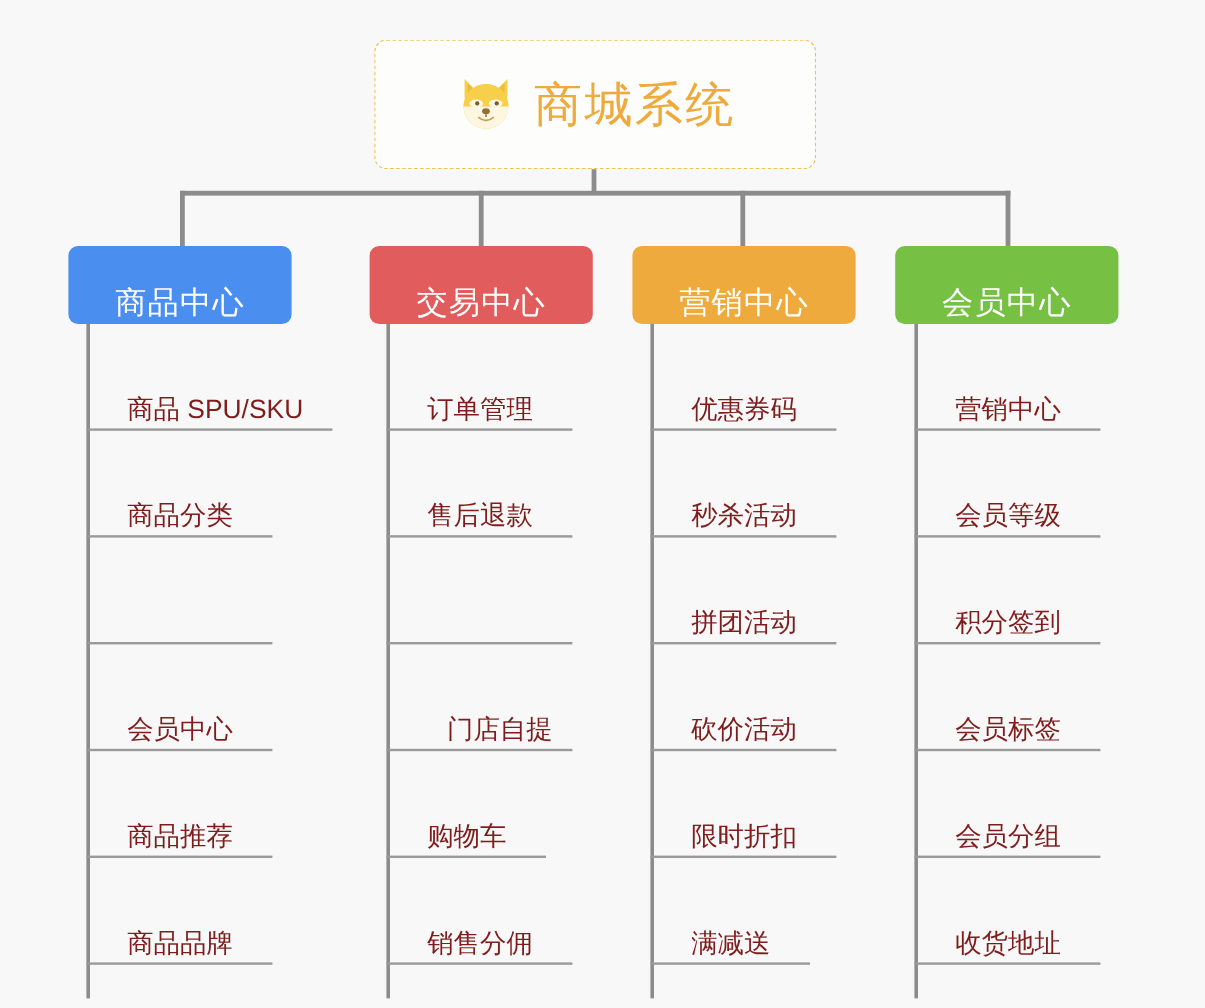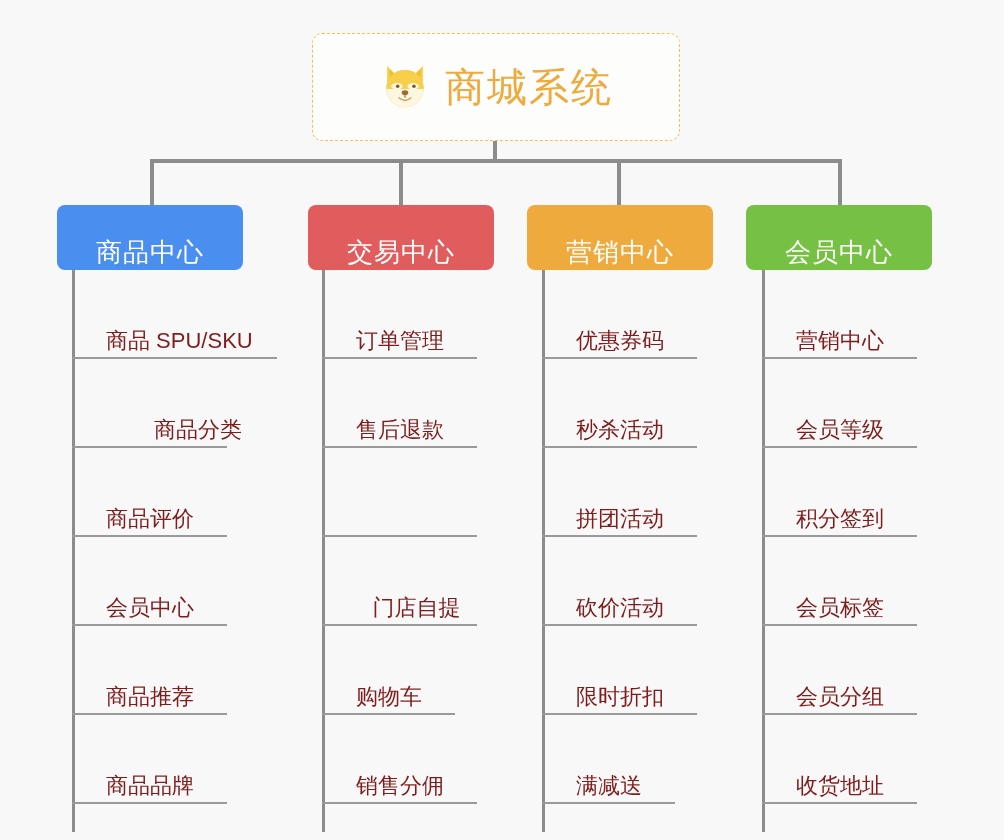--- a/index.html
+++ b/index.html
@@ -124,26 +124,25 @@
   <div class="branch" style="left: 746px; width: 186px; background: rgb(118, 192, 67);">
     <span>会员中心</span>
   </div>
 
   <div class="leafcol" style="left:72px;width:220px;">
     <div class="spine" style="height: 562px; background: rgb(140, 140, 140);"></div>
     <div class="leaf" style="top:0px;  width:205px;">
         <span class="label">商品 SPU/SKU</span>
         <span class="underline" style="width:205px;"></span>
       </div>
-    <div class="leaf" style="top:89px; width:155px;padding-left:48px;">
+    <div class="leaf" style="top:89px; width:155px;">
         <span class="label">商品分类</span>
         <span class="underline" style="width:155px;"></span>
       </div>
     <div class="leaf" style="top:178px;width:155px;">
-        <span class="label">商品评价</span>
         <span class="underline" style="width:155px;"></span>
       </div>
     <div class="leaf" style="top:267px;width:155px;">
         <span class="label">会员中心</span>
         <span class="underline" style="width:155px;"></span>
       </div>
     <div class="leaf" style="top:356px;width:155px;">
         <span class="label">商品推荐</span>
         <span class="underline" style="width:155px;"></span>
       </div>

